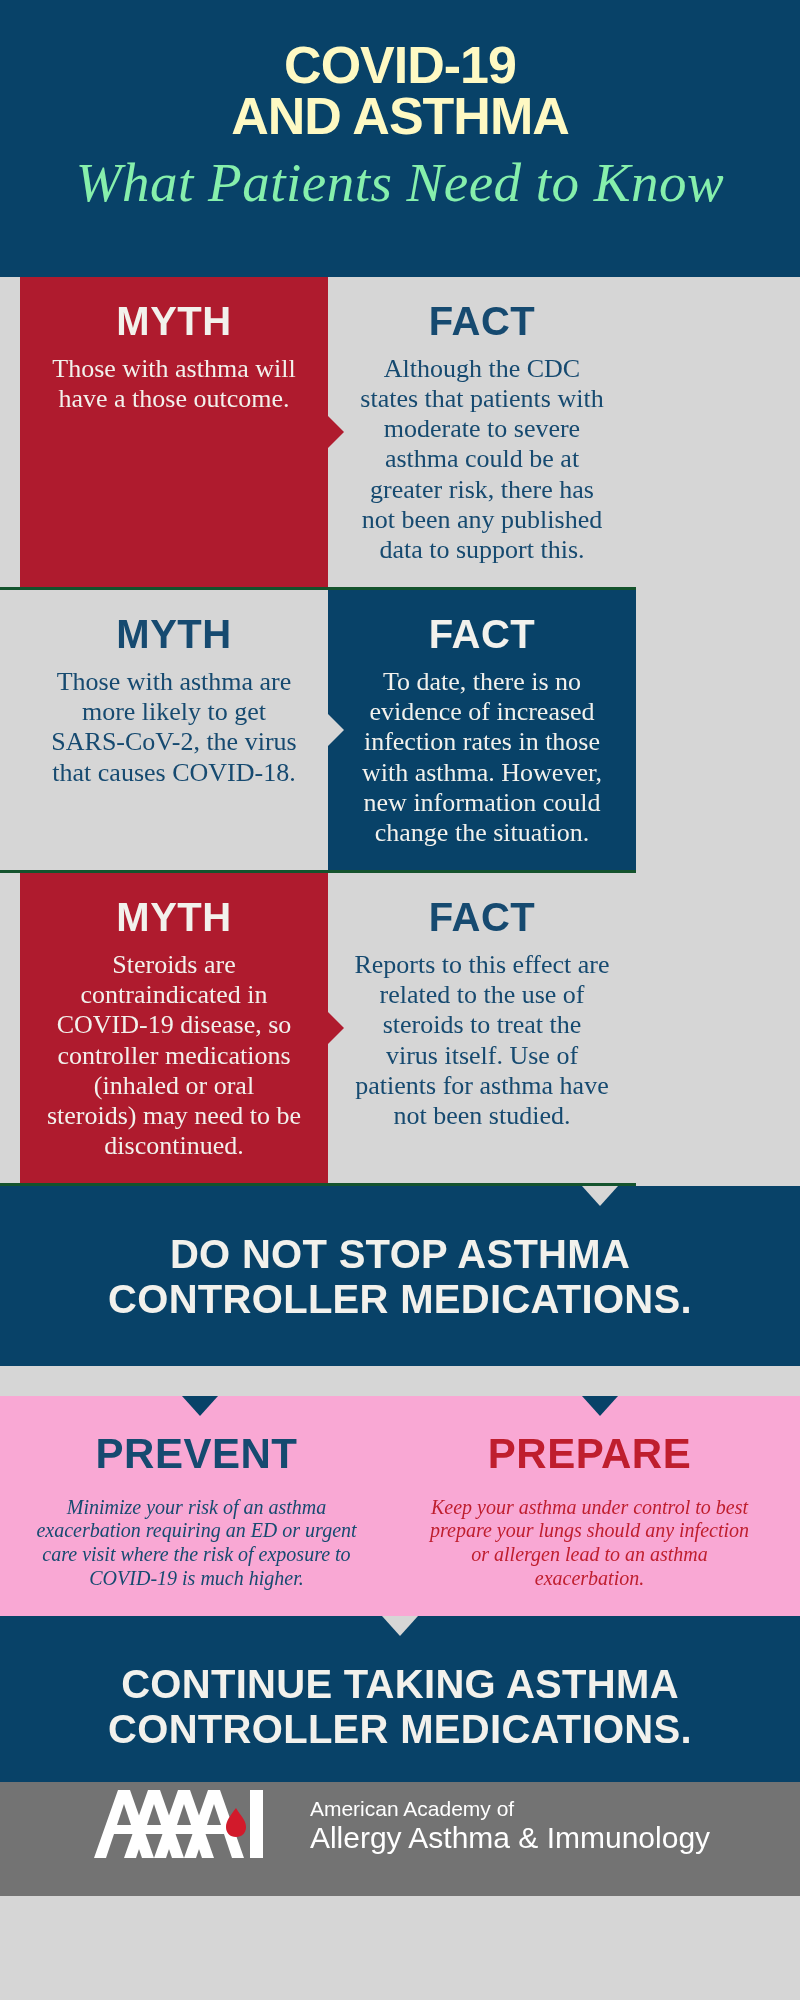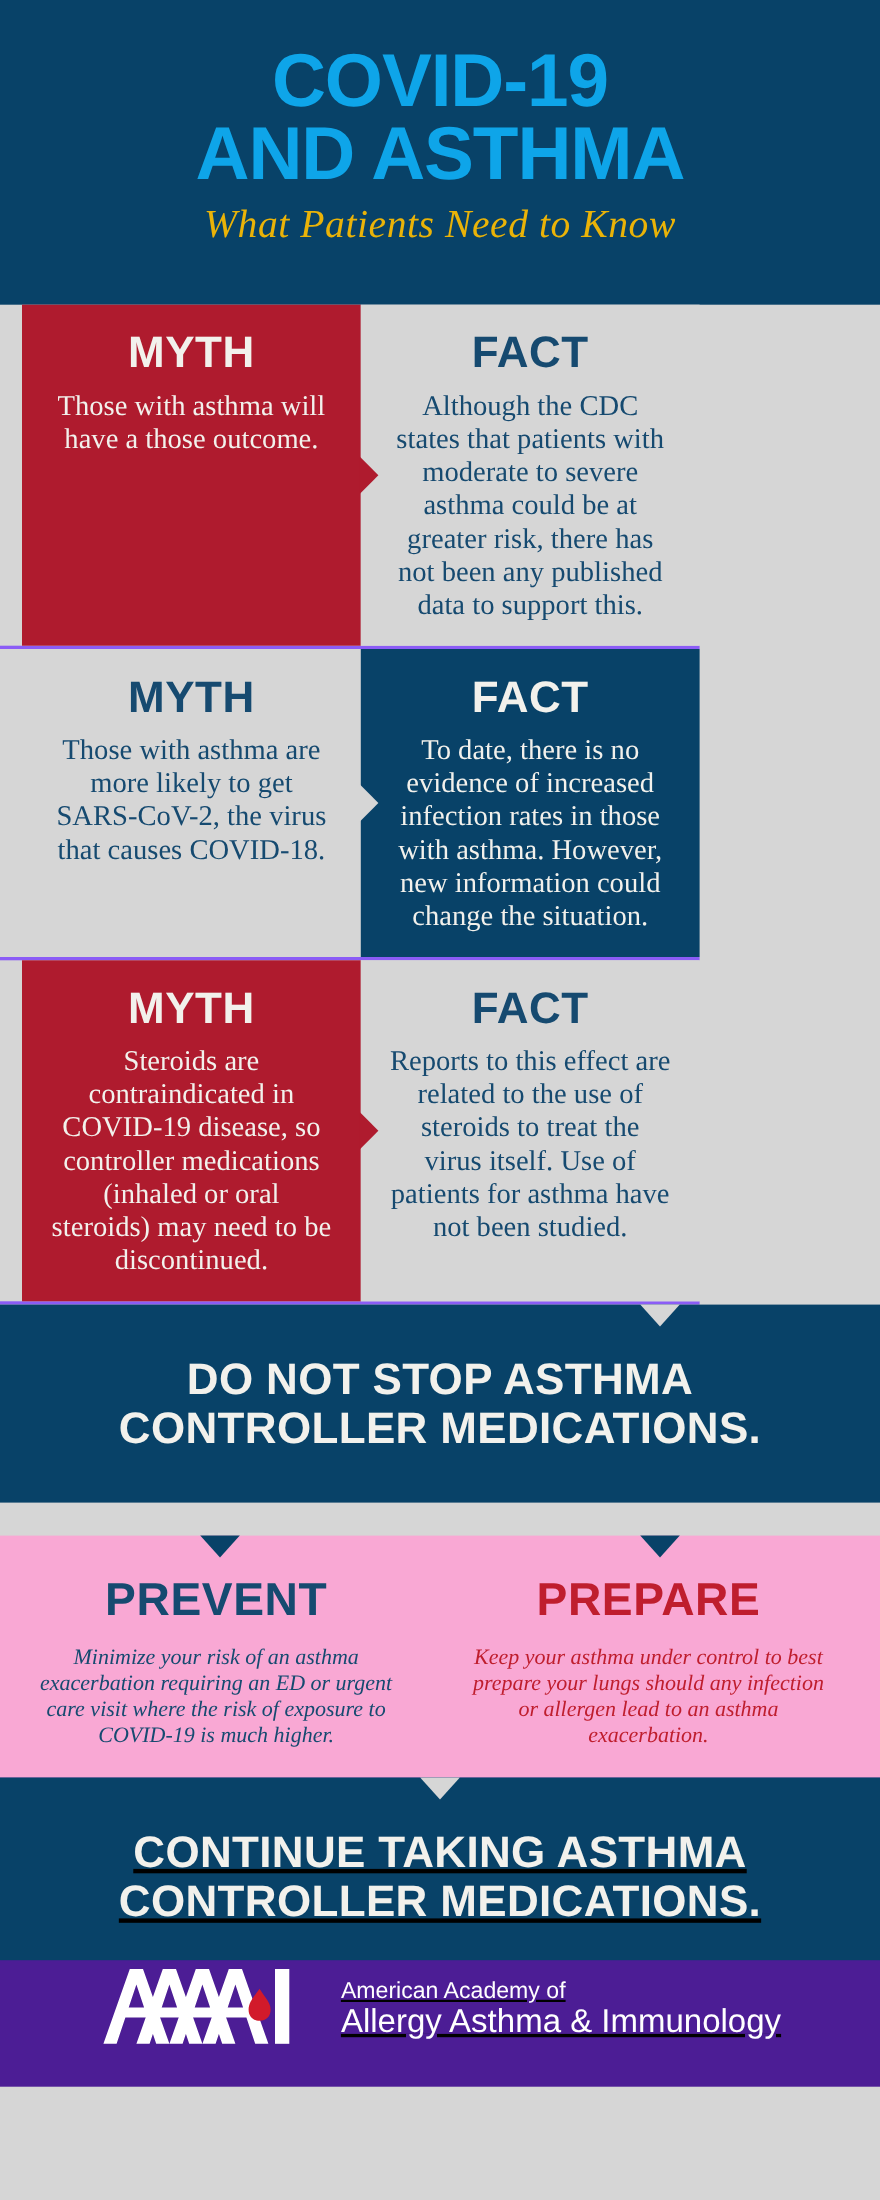--- a/index.html
+++ b/index.html
@@ -19,46 +19,46 @@
 
   
   .header{
     background:#084268;
     padding:30px 20px 22px 20px;
     text-align:center;
     box-sizing:border-box;
     height:277px;
   }
   .title{
-    color:#0ea5e9;
-    font-family:"Liberation Sans", sans-serif;
-    font-weight:bold;
-    font-size:68px;
+    color:#fef9c3;
+    font-family:"Liberation Sans", sans-serif;
+    font-weight:bold;
+    font-size:52px;
     line-height:0.98;
     letter-spacing:-1px;
     margin:0;
     padding-top:10px;
   }
   .title .l2{display:block;}
   .subtitle{
-    color:#eab308;
+    color:#86efac;
     font-family:"Liberation Serif", serif;
     font-style:italic;
-    font-size:36px;
+    font-size:55px;
     line-height:1.05;
     margin:12px 0 0 0;
     letter-spacing:0.5px;
   }
 
   
   .row{
     display:flex;
     width:636px;
     position:relative;
-    border-bottom:3px solid #8b5cf6;
+    border-bottom:3px solid #14532d;
     box-sizing:border-box;
     padding-left:20px;
   }
   .panel{
     width:400px;
     box-sizing:border-box;
     padding:18px 26px 22px 26px;
     text-align:center;
     position:relative;
   }
@@ -147,23 +147,22 @@
     font-family:"Liberation Serif", serif;
     font-size:20px;
     line-height:1.18;
     margin:0;
     font-style:italic;
   }
   .tx-red{color:#bf1e2e;}
 
   
   .footer{
-    background:#4c1d95;
-    position:relative;
-    text-decoration:underline;
+    background:#737373;
+    position:relative;
   }
   .logo-wrap{
     display:flex;
     align-items:center;
     justify-content:center;
     gap:16px;
     padding:4px 0 30px 0;
   }
   .logo-mark{flex:0 0 auto;}
   .logo-text{

